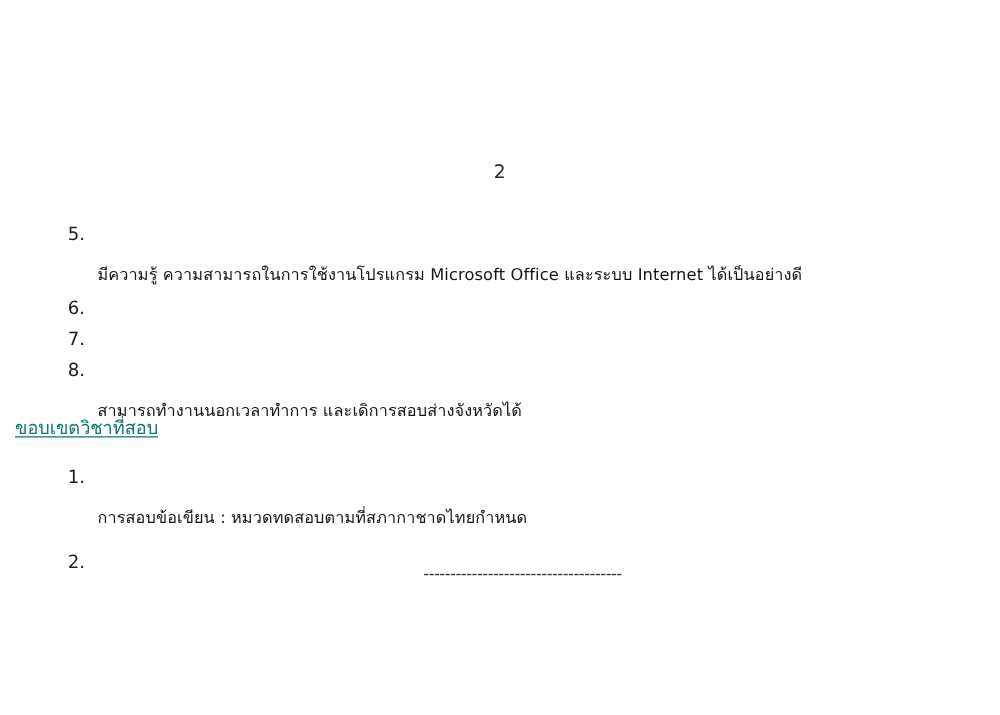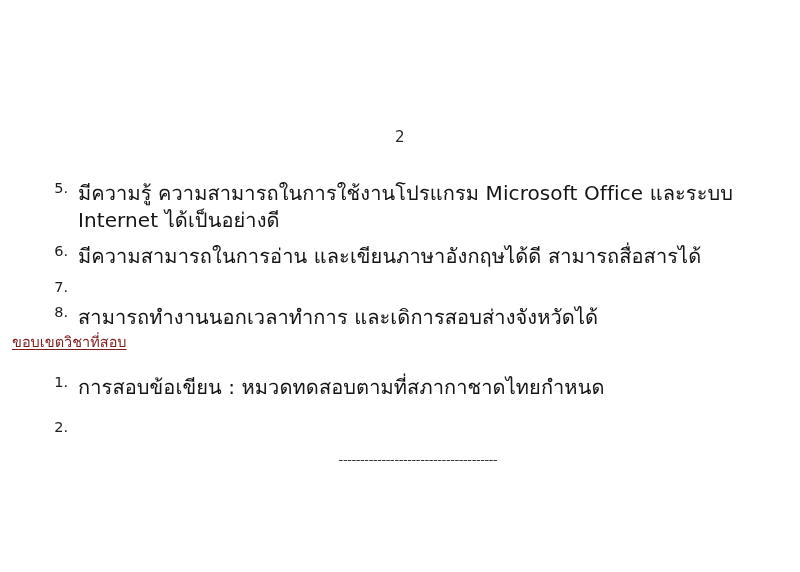--- a/index.html
+++ b/index.html
@@ -44,31 +44,32 @@
   .item-num {
     width: 30px;
     flex: 0 0 30px;
     text-align: right;
     font-size: 14.5px;
     color: #1c1c1c;
     padding-right: 10px;
     box-sizing: content-box;
   }
   .item-text {
-    font-size: 20px;
+    font-size: 13px;
     line-height: 1.35;
     color: #141414;
     letter-spacing: 0.1px;
+    margin-top: 32px;
   }
   .section-heading {
     position: absolute;
     left: 12px;
     top: 330px;
     font-size: 14.5px;
-    color: #7f1d1d;
+    color: #0f766e;
     text-decoration: underline;
     text-underline-offset: 2px;
   }
   .list-block-2 {
     position: absolute;
     left: 38px;
     top: 374px;
     width: 740px;
   }
   .list-block-2 .item-row {
@@ -94,21 +95,20 @@
 
   <div class="page-number">2</div>
 
   <div class="list-block">
     <div class="item-row">
       <div class="item-num">5.</div>
       <div class="item-text">มีความรู้ ความสามารถในการใช้งานโปรแกรม Microsoft Office และระบบ Internet ได้เป็นอย่างดี</div>
     </div>
     <div class="item-row">
       <div class="item-num">6.</div>
-      <div class="item-text">มีความสามารถในการอ่าน และเขียนภาษาอังกฤษได้ดี สามารถสื่อสารได้</div>
     </div>
     <div class="item-row">
       <div class="item-num">7.</div>
     </div>
     <div class="item-row">
       <div class="item-num">8.</div>
       <div class="item-text">สามารถทำงานนอกเวลาทำการ และเดิการสอบส่างจังหวัดได้</div>
     </div>
   </div>
 

